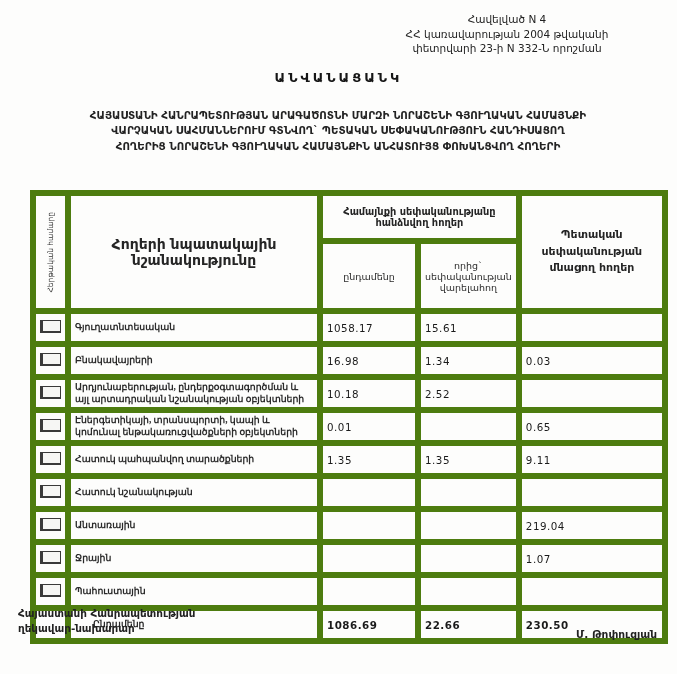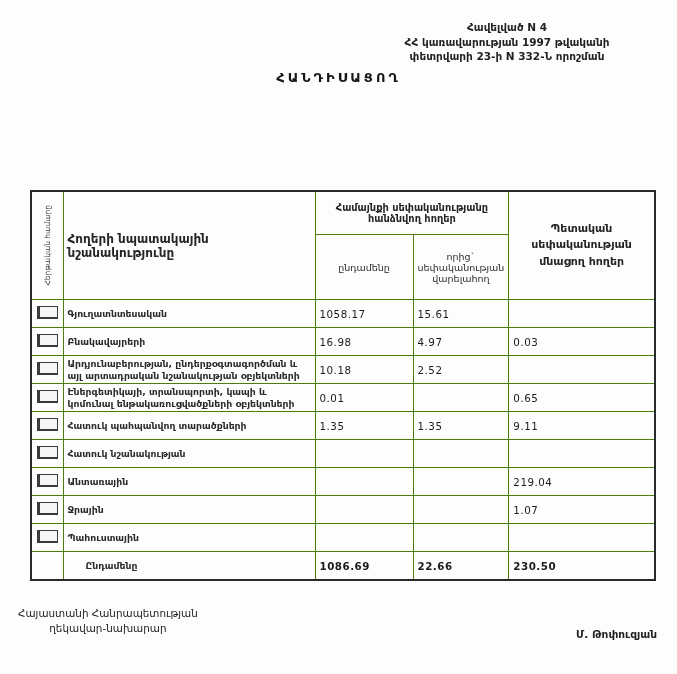--- a/index.html
+++ b/index.html
@@ -2,85 +2,90 @@
 <html><head>
 <meta charset="utf-8">
 <style>
   html,body { margin:0; padding:0; background:#ffffff; }
   .page {
     position:relative; width:677px; height:674px; background:#fdfdfc;
     font-family:"DejaVu Sans", sans-serif; color:#1d1d1d; overflow:hidden;
   }
   .ref-block {
     position:absolute; top:12px; right:20px; width:300px;
-    text-align:center; font-size:10.5px; font-weight:bold; line-height:1.4; color:#222;margin-top:8px;
+    text-align:center; font-size:10.5px; font-weight:normal; line-height:1.4; color:#222;
   }
   .doc-title {
     position:absolute; top:70px; left:0; width:100%;
     text-align:center; font-size:13px; font-weight:bold; letter-spacing:3px; color:#161616;
   }
   .subtitle {
     position:absolute; top:108px; left:6px; width:664px;
     text-align:center; font-size:10.3px; font-weight:bold; line-height:1.5; color:#222;
   }
   table.tbl {
     position:absolute; left:30px; top:190px;
     border-collapse:collapse; table-layout:fixed;
     border:2px solid #2a2a2a; background:#fdfdfc;
   }
-  .tbl th, .tbl td { border:1px solid #4d7c0f; padding:2px 4px; }
+  .tbl th, .tbl td { border:6px solid #4d7c0f; padding:2px 4px; }
   .tbl th { font-weight:bold; color:#252525; }
   col.c-seq { width:32px; }
   col.c-purpose { width:252px; }
   col.c-total { width:98px; }
   col.c-ofwhich { width:88px; }
   col.c-state { width:146px; }
   th.group-h { height:38px; font-size:9.8px; text-align:center; vertical-align:middle; }
   th.sub-h { height:60px; font-size:9.5px; text-align:center; vertical-align:middle; font-weight:normal; color:#2b2b2b; }
-  th.purpose-h { font-size:12px; text-align:left; vertical-align:middle;margin-top:40px; }
+  th.purpose-h { font-size:14px; text-align:center; vertical-align:middle;margin-top:40px; }
   th.state-h { font-size:11px; text-align:center; vertical-align:middle; line-height:1.5; }
   th.seq-h { vertical-align:middle; }
   .rot {
     writing-mode:vertical-rl; transform:rotate(180deg);
     font-size:7.5px; font-weight:normal; color:#333;
     margin:0 auto; max-height:100px; white-space:nowrap;
   }
   .tbl tbody td { height:23px; }
   td.seq { text-align:center; vertical-align:middle; }
   .numbox {
     display:inline-block; width:17px; height:10px;
     border:1px solid #3a3a3a; border-left-width:3px; border-bottom-width:2px;
     background:#f6f6f4;
   }
-  td.lbl { font-size:9.3px; font-weight:bold; color:#2a2a2a; line-height:1.25; vertical-align:middle; }
+  td.lbl { font-size:9.3px; font-weight:bold; color:#2a2a2a; line-height:1.25; vertical-align:middle;font-family:Liberation Serif, serif; }
   td.num { font-size:10.3px; text-align:left; vertical-align:middle; color:#1a1a1a; letter-spacing:0.5px; }
   tr.total-row td.lbl { padding-left:22px; }
   tr.total-row td.num { font-weight:bold; }
   .footer-left {
     position:absolute; left:18px; top:606px;
-    font-size:10.4px; font-weight:normal; line-height:1.45; color:#222;text-align:center;
+    font-size:10.4px; font-weight:bold; line-height:1.45; color:#222;
   }
   .signature {
     position:absolute; right:20px; top:628px;
     font-size:10.6px; font-weight:bold; color:#222;
   }
 </style>
 </head>
 <body>
 
 <div class="page">
 
   <div class="ref-block">
     <div>Հավելված N 4</div>
-    <div>ՀՀ կառավարության 1997 թվականի</div>
+    <div>ՀՀ կառավարության 2004 թվականի</div>
     <div>փետրվարի 23-ի N 332-Ն որոշման</div>
   </div>
 
-  <div class="doc-title">ՀԱՆԴԻՍԱՑՈՂ</div>
+  <div class="doc-title">ԱՆՎԱՆԱՑԱՆԿ</div>
 
+  <div class="subtitle">
+    <div>ՀԱՅԱՍՏԱՆԻ ՀԱՆՐԱՊԵՏՈՒԹՅԱՆ ԱՐԱԳԱԾՈՏՆԻ ՄԱՐԶԻ ՆՈՐԱՇԵՆԻ ԳՅՈՒՂԱԿԱՆ ՀԱՄԱՅՆՔԻ</div>
+    <div>ՎԱՐՉԱԿԱՆ ՍԱՀՄԱՆՆԵՐՈՒՄ ԳՏՆՎՈՂ` ՊԵՏԱԿԱՆ ՍԵՓԱԿԱՆՈՒԹՅՈՒՆ ՀԱՆԴԻՍԱՑՈՂ</div>
+    <div>ՀՈՂԵՐԻՑ ՆՈՐԱՇԵՆԻ ԳՅՈՒՂԱԿԱՆ ՀԱՄԱՅՆՔԻՆ ԱՆՀԱՏՈՒՅՑ ՓՈԽԱՆՑՎՈՂ ՀՈՂԵՐԻ</div>
+  </div>
 
   <table class="tbl">
     <colgroup>
       <col class="c-seq">
         <col class="c-purpose">
         <col class="c-total">
         <col class="c-ofwhich">
         <col class="c-state">
     </colgroup>
     <thead>
@@ -102,21 +107,21 @@
         <td class="seq"><span class="numbox"></span></td>
         <td class="lbl">Գյուղատնտեսական</td>
         <td class="num">1058.17</td>
         <td class="num">15.61</td>
         <td class="num"></td>
       </tr>
       <tr>
         <td class="seq"><span class="numbox"></span></td>
         <td class="lbl">Բնակավայրերի</td>
         <td class="num">16.98</td>
-        <td class="num">4.97</td>
+        <td class="num">1.34</td>
         <td class="num">0.03</td>
       </tr>
       <tr>
         <td class="seq"><span class="numbox"></span></td>
         <td class="lbl">Արդյունաբերության, ընդերքօգտագործման և այլ արտադրական նշանակության օբյեկտների</td>
         <td class="num">10.18</td>
         <td class="num">2.52</td>
         <td class="num"></td>
       </tr>
       <tr>

